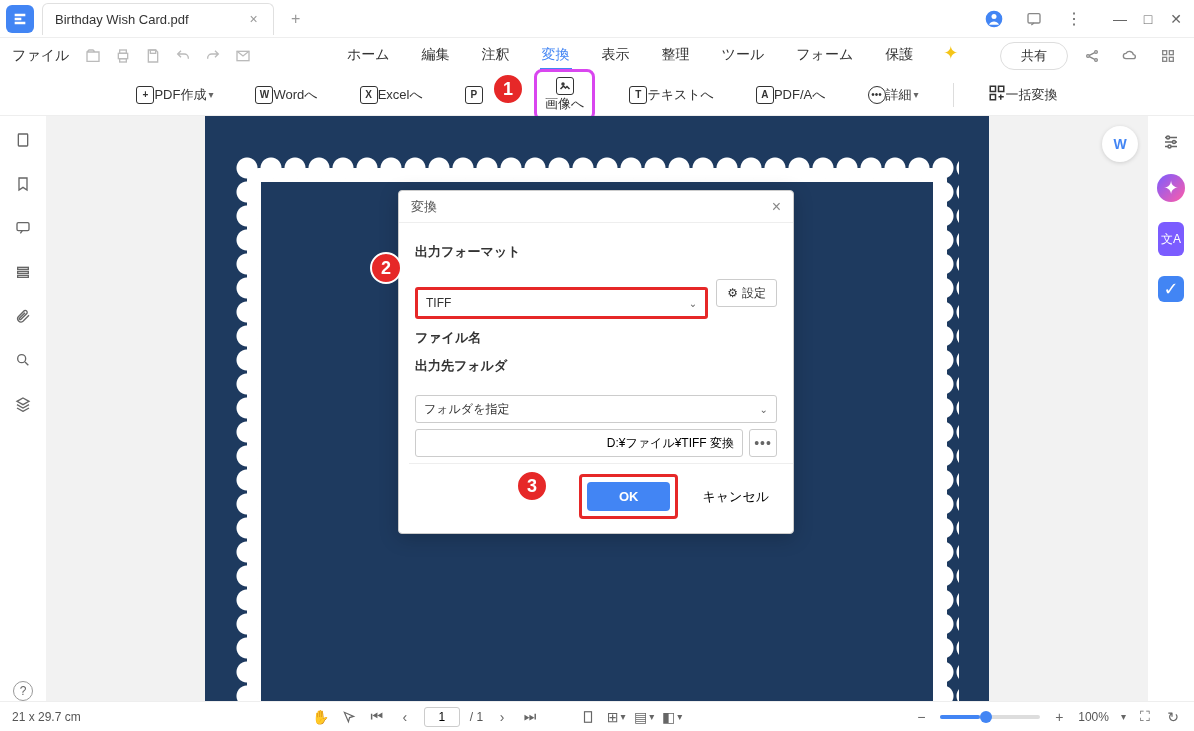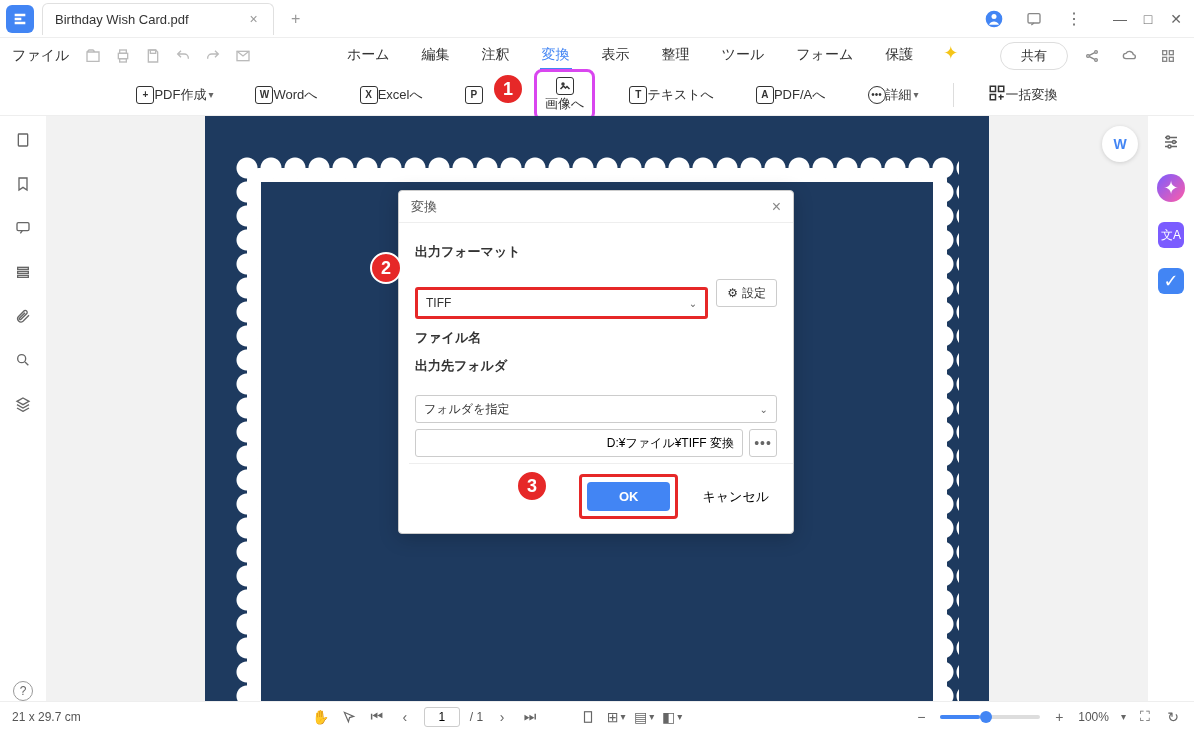--- a/index.html
+++ b/index.html
@@ -321,21 +321,21 @@
   <div class="right-sidebar">
     <span class="rs-icon">
         <svg width="18" height="18" viewBox="0 0 24 24" fill="none" stroke="#666" stroke-width="2">
           <path d="M4 6h16M4 12h16M4 18h16"></path>
           <circle cx="8" cy="6" r="2" fill="#fff"></circle>
           <circle cx="16" cy="12" r="2" fill="#fff"></circle>
           <circle cx="10" cy="18" r="2" fill="#fff"></circle>
         </svg>
       </span>
     <span class="rs-icon" style="background:linear-gradient(135deg,#7b5cff,#ff5ca8);border-radius:50%;width:28px;height:28px;color:#fff;">✦</span>
-    <span class="rs-icon" style="background:#7b5cff;border-radius:6px;width:26px;height:26px;color:#fff;font-size:12px;">文A</span>
+    <span class="rs-icon" style="background:#7b5cff;border-radius:6px;width:26px;height:34px;color:#fff;font-size:12px;">文A</span>
     <span class="rs-icon" style="background:#4285f4;border-radius:6px;width:26px;height:26px;color:#fff;">✓</span>
   </div>
 </div>
 
 <div class="modal">
   <div class="modal-header">
     <span>変換</span>
     <span class="modal-close">×</span>
   </div>
   <div class="modal-body">

